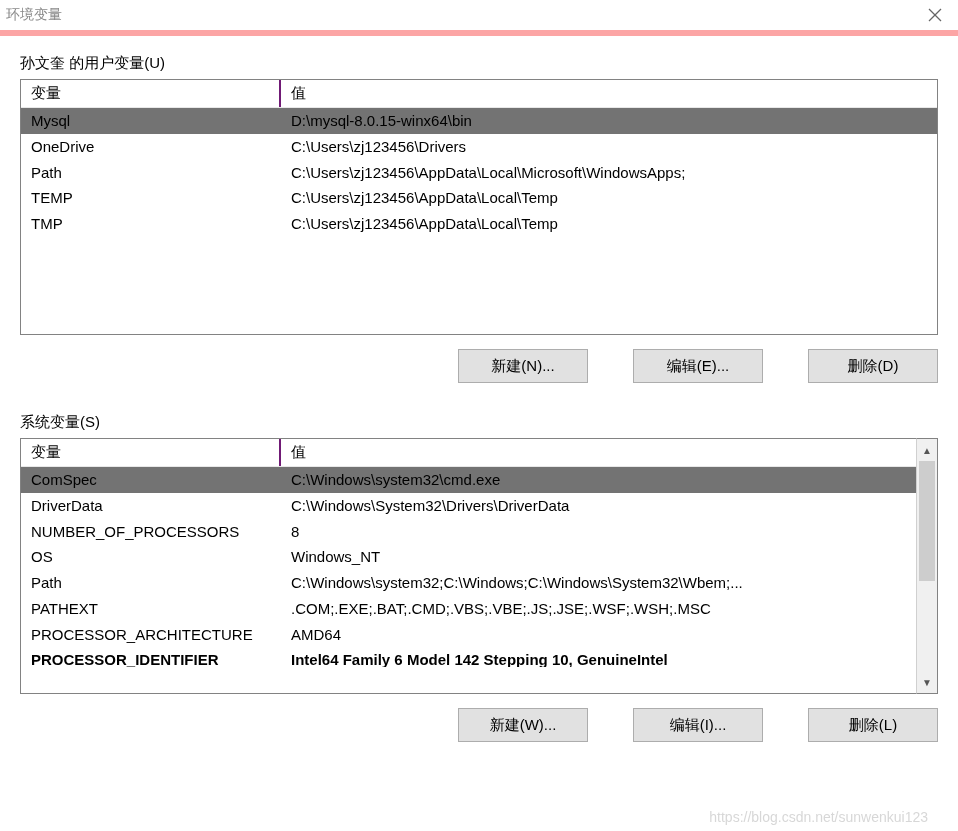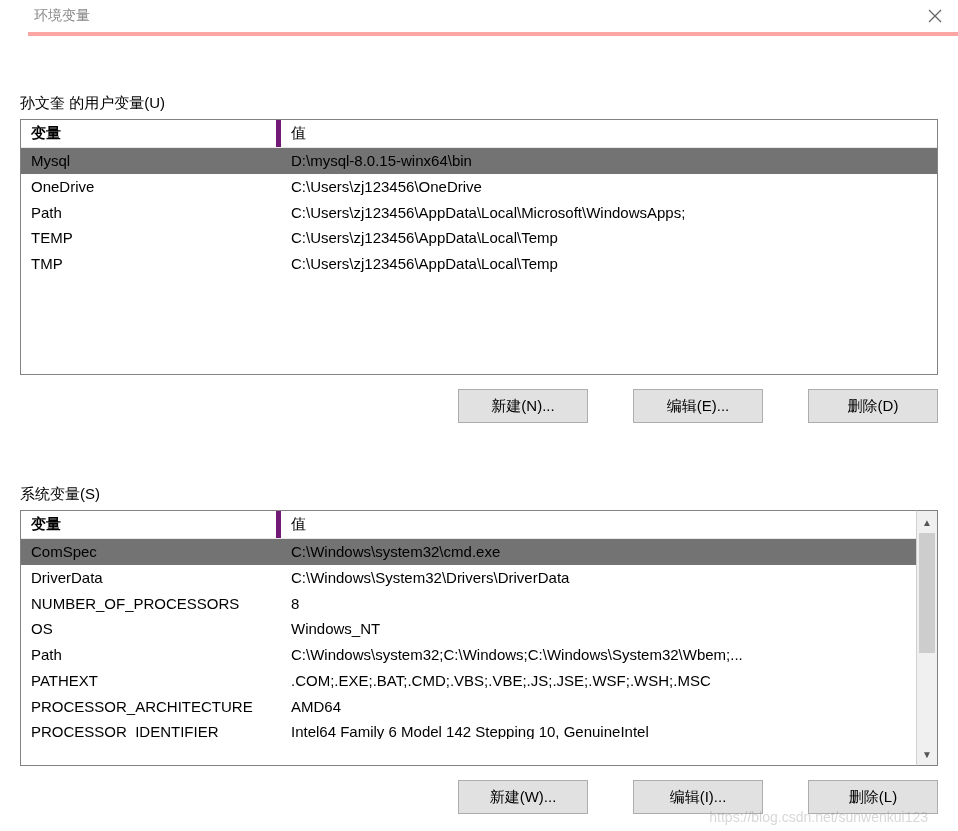--- a/index.html
+++ b/index.html
@@ -11,22 +11,21 @@
       width: 958px;
       height: 831px;
       overflow: hidden;
     }
     .titlebar {
       display: flex;
       justify-content: space-between;
       align-items: center;
       height: 36px;
       padding: 0 0 0 6px;
-      border-bottom: 4px solid #fca5a5;
-      margin-left: 28px;
+      border-bottom: 6px solid #fca5a5;
     }
     .titlebar-title {
       color: #888;
       font-size: 14px;
     }
     .close-btn {
       width: 46px;
       height: 36px;
       display: flex;
       align-items: center;
@@ -36,41 +35,39 @@
       cursor: default;
     }
     .close-btn svg { width: 14px; height: 14px; }
     .close-btn svg line { stroke: #666; stroke-width: 1.2; }
     .content {
       padding: 18px 20px 0 20px;
     }
     .section-label {
       font-size: 15px;
       margin-bottom: 6px;
-      margin-top: 40px;
     }
     .list-box {
       border: 1px solid #828282;
       background: #fff;
       width: 100%;
     }
     .user-listbox { height: 256px; overflow: hidden; }
     .sys-listbox-wrap { display: flex; height: 256px; }
     .sys-listbox { flex: 1; overflow: hidden; border-right: none; }
     .table-header {
       display: flex;
       background: #fff;
       border-bottom: 1px solid #e8e8e8;
     }
     .th-var {
       width: 260px;
       padding: 4px 8px 4px 10px;
-      border-right: 5px solid #701a75;
-      font-size: 15px;
-      font-weight: bold;
+      border-right: 2px solid #701a75;
+      font-size: 15px;
     }
     .th-val {
       flex: 1;
       padding: 4px 8px 4px 10px;
       font-size: 15px;
     }
     .table-row {
       display: flex;
       line-height: 1.45;
     }
@@ -129,20 +126,21 @@
       display: flex;
       align-items: center;
       justify-content: center;
       margin-left: 31px;
     }
     .sys-section { margin-top: 8px; }
     .sys-last-row .td-var, .sys-last-row .td-val {
       padding-bottom: 0;
       height: 20px;
       overflow: hidden;
+      font-weight: bold;
     }
     .watermark {
       position: absolute;
       right: 30px;
       bottom: 6px;
       color: rgba(140,140,140,0.35);
       font-size: 14px;
       pointer-events: none;
       margin-top: 23px;
     }
@@ -169,21 +167,21 @@
       <div class="th-var">变量</div>
       <div class="th-val">值</div>
     </div>
     <div id="user-rows">
         <div class="table-row selected">
           <div class="td-var">Mysql</div>
           <div class="td-val">D:\mysql-8.0.15-winx64\bin</div>
         </div>
         <div class="table-row">
           <div class="td-var">OneDrive</div>
-          <div class="td-val">C:\Users\zj123456\OneDrive</div>
+          <div class="td-val">C:\Users\zj123456\Drivers</div>
         </div>
         <div class="table-row">
           <div class="td-var">Path</div>
           <div class="td-val">C:\Users\zj123456\AppData\Local\Microsoft\WindowsApps;</div>
         </div>
         <div class="table-row">
           <div class="td-var">TEMP</div>
           <div class="td-val">C:\Users\zj123456\AppData\Local\Temp</div>
         </div>
         <div class="table-row">

